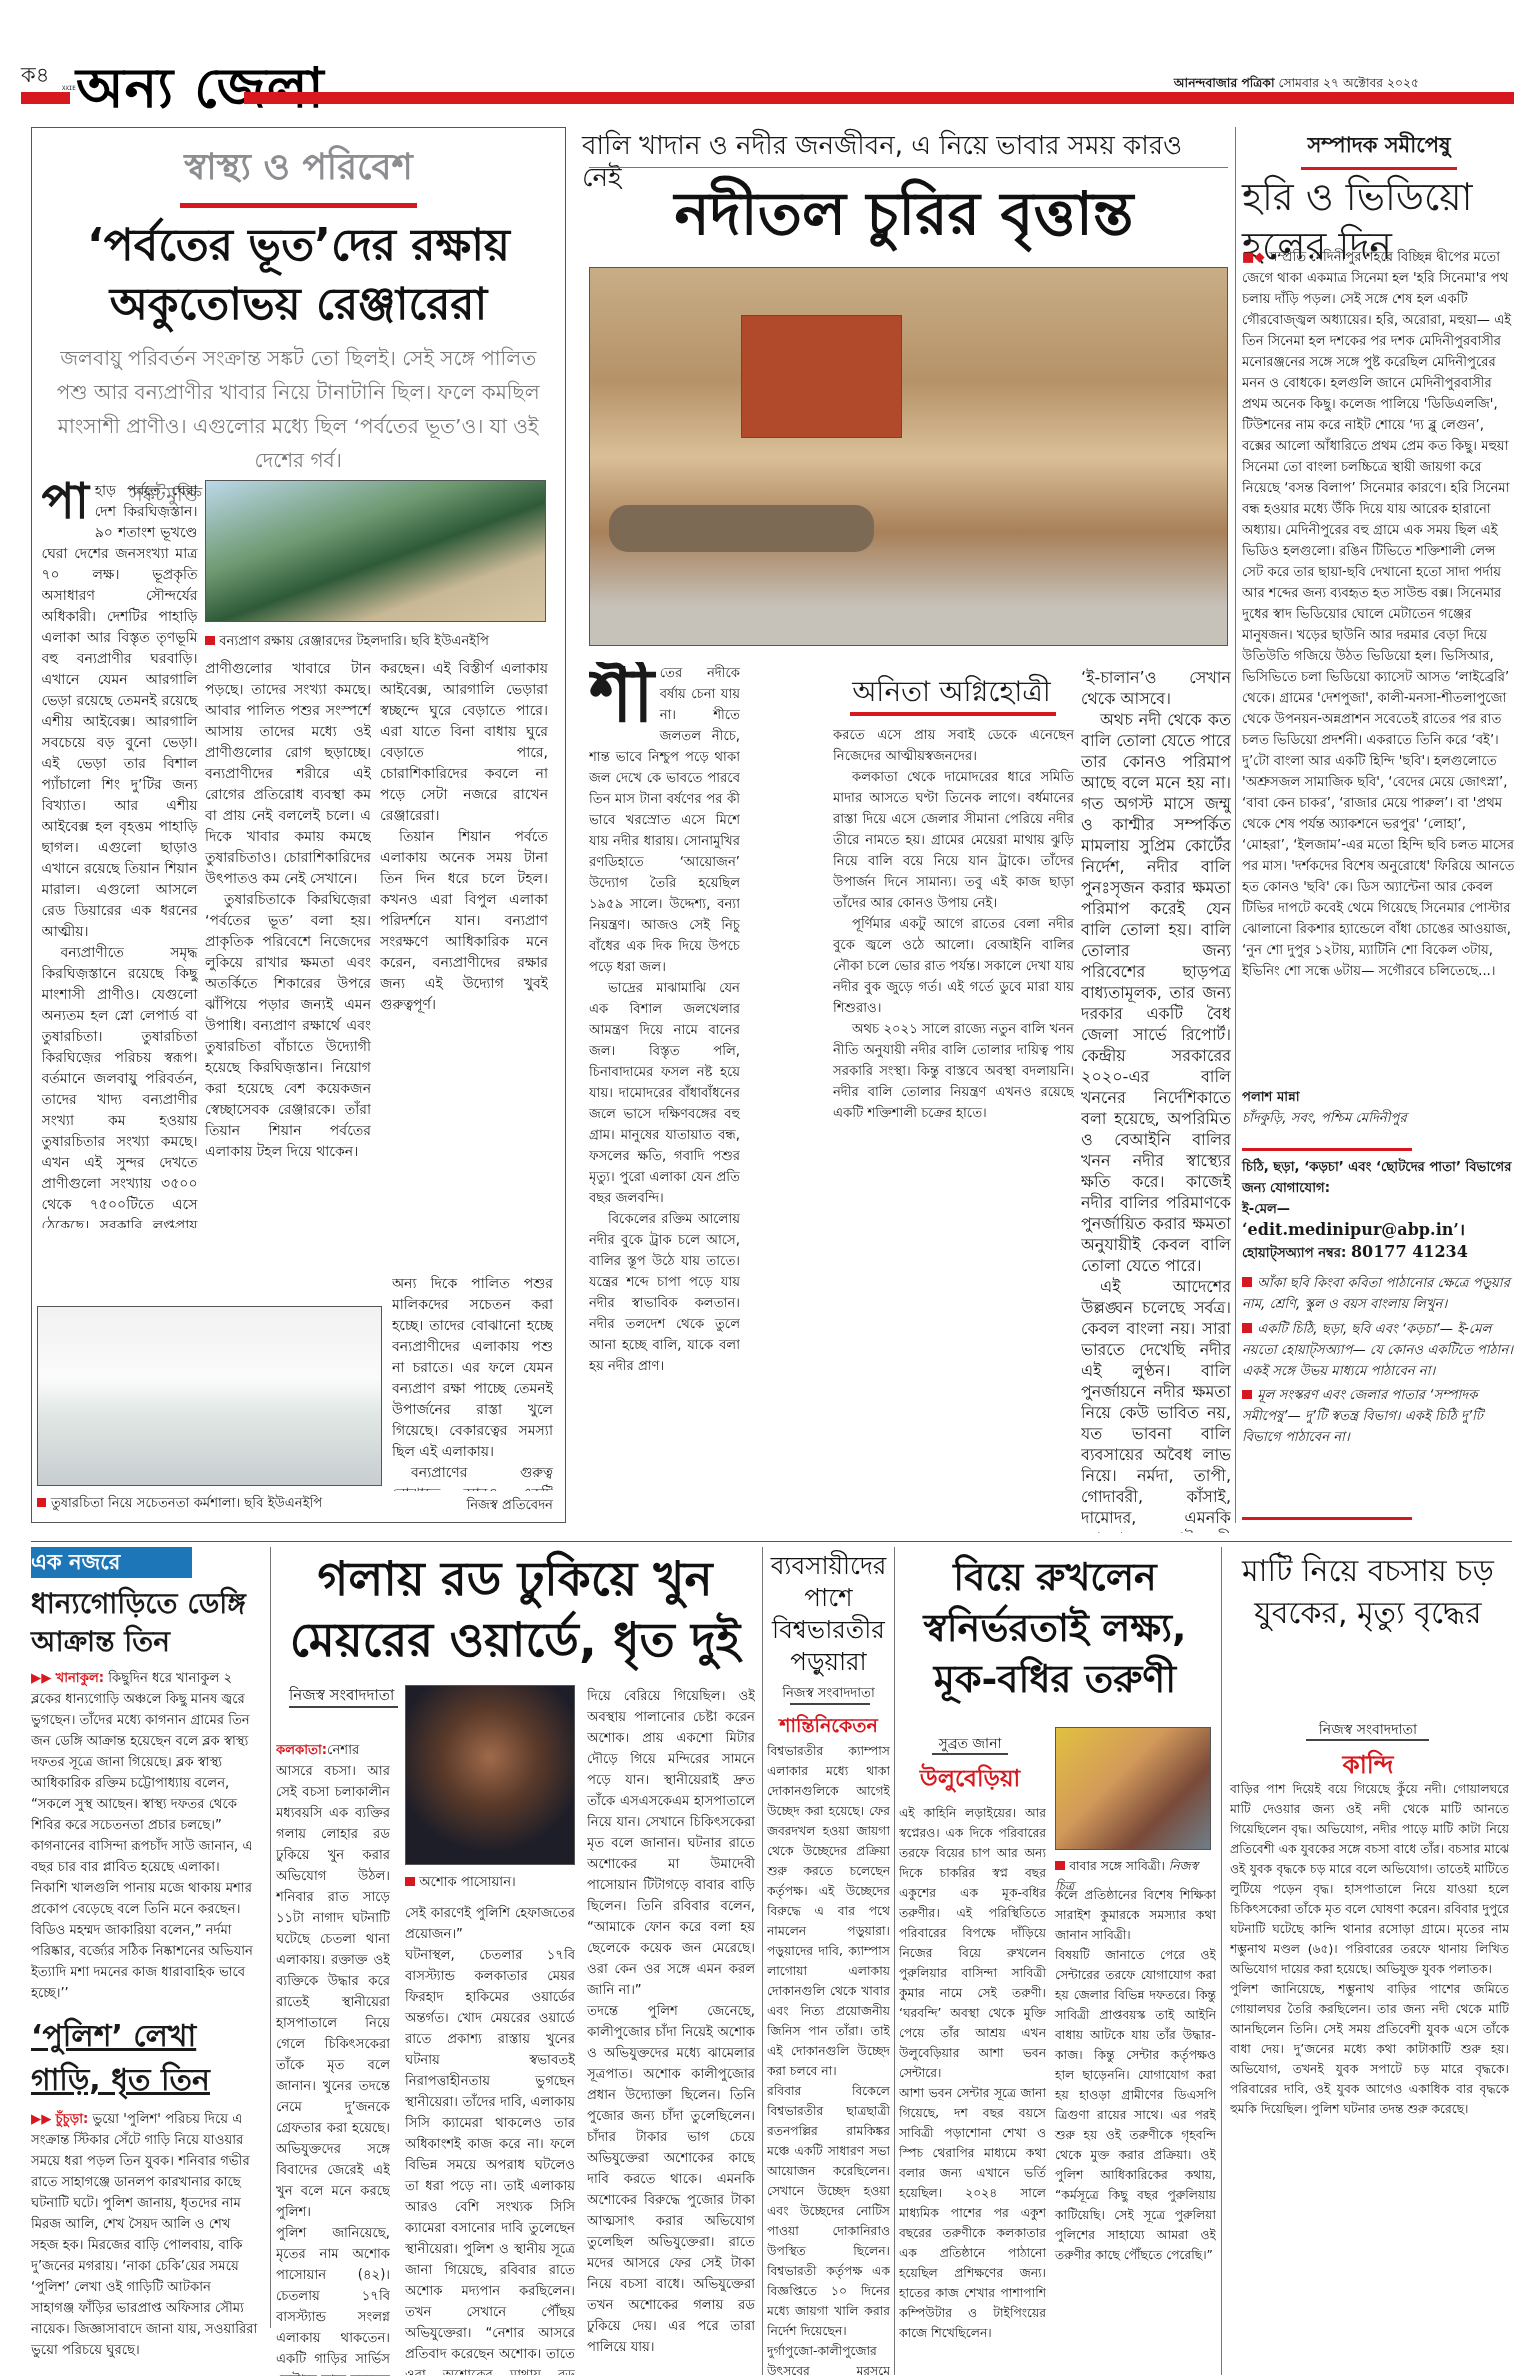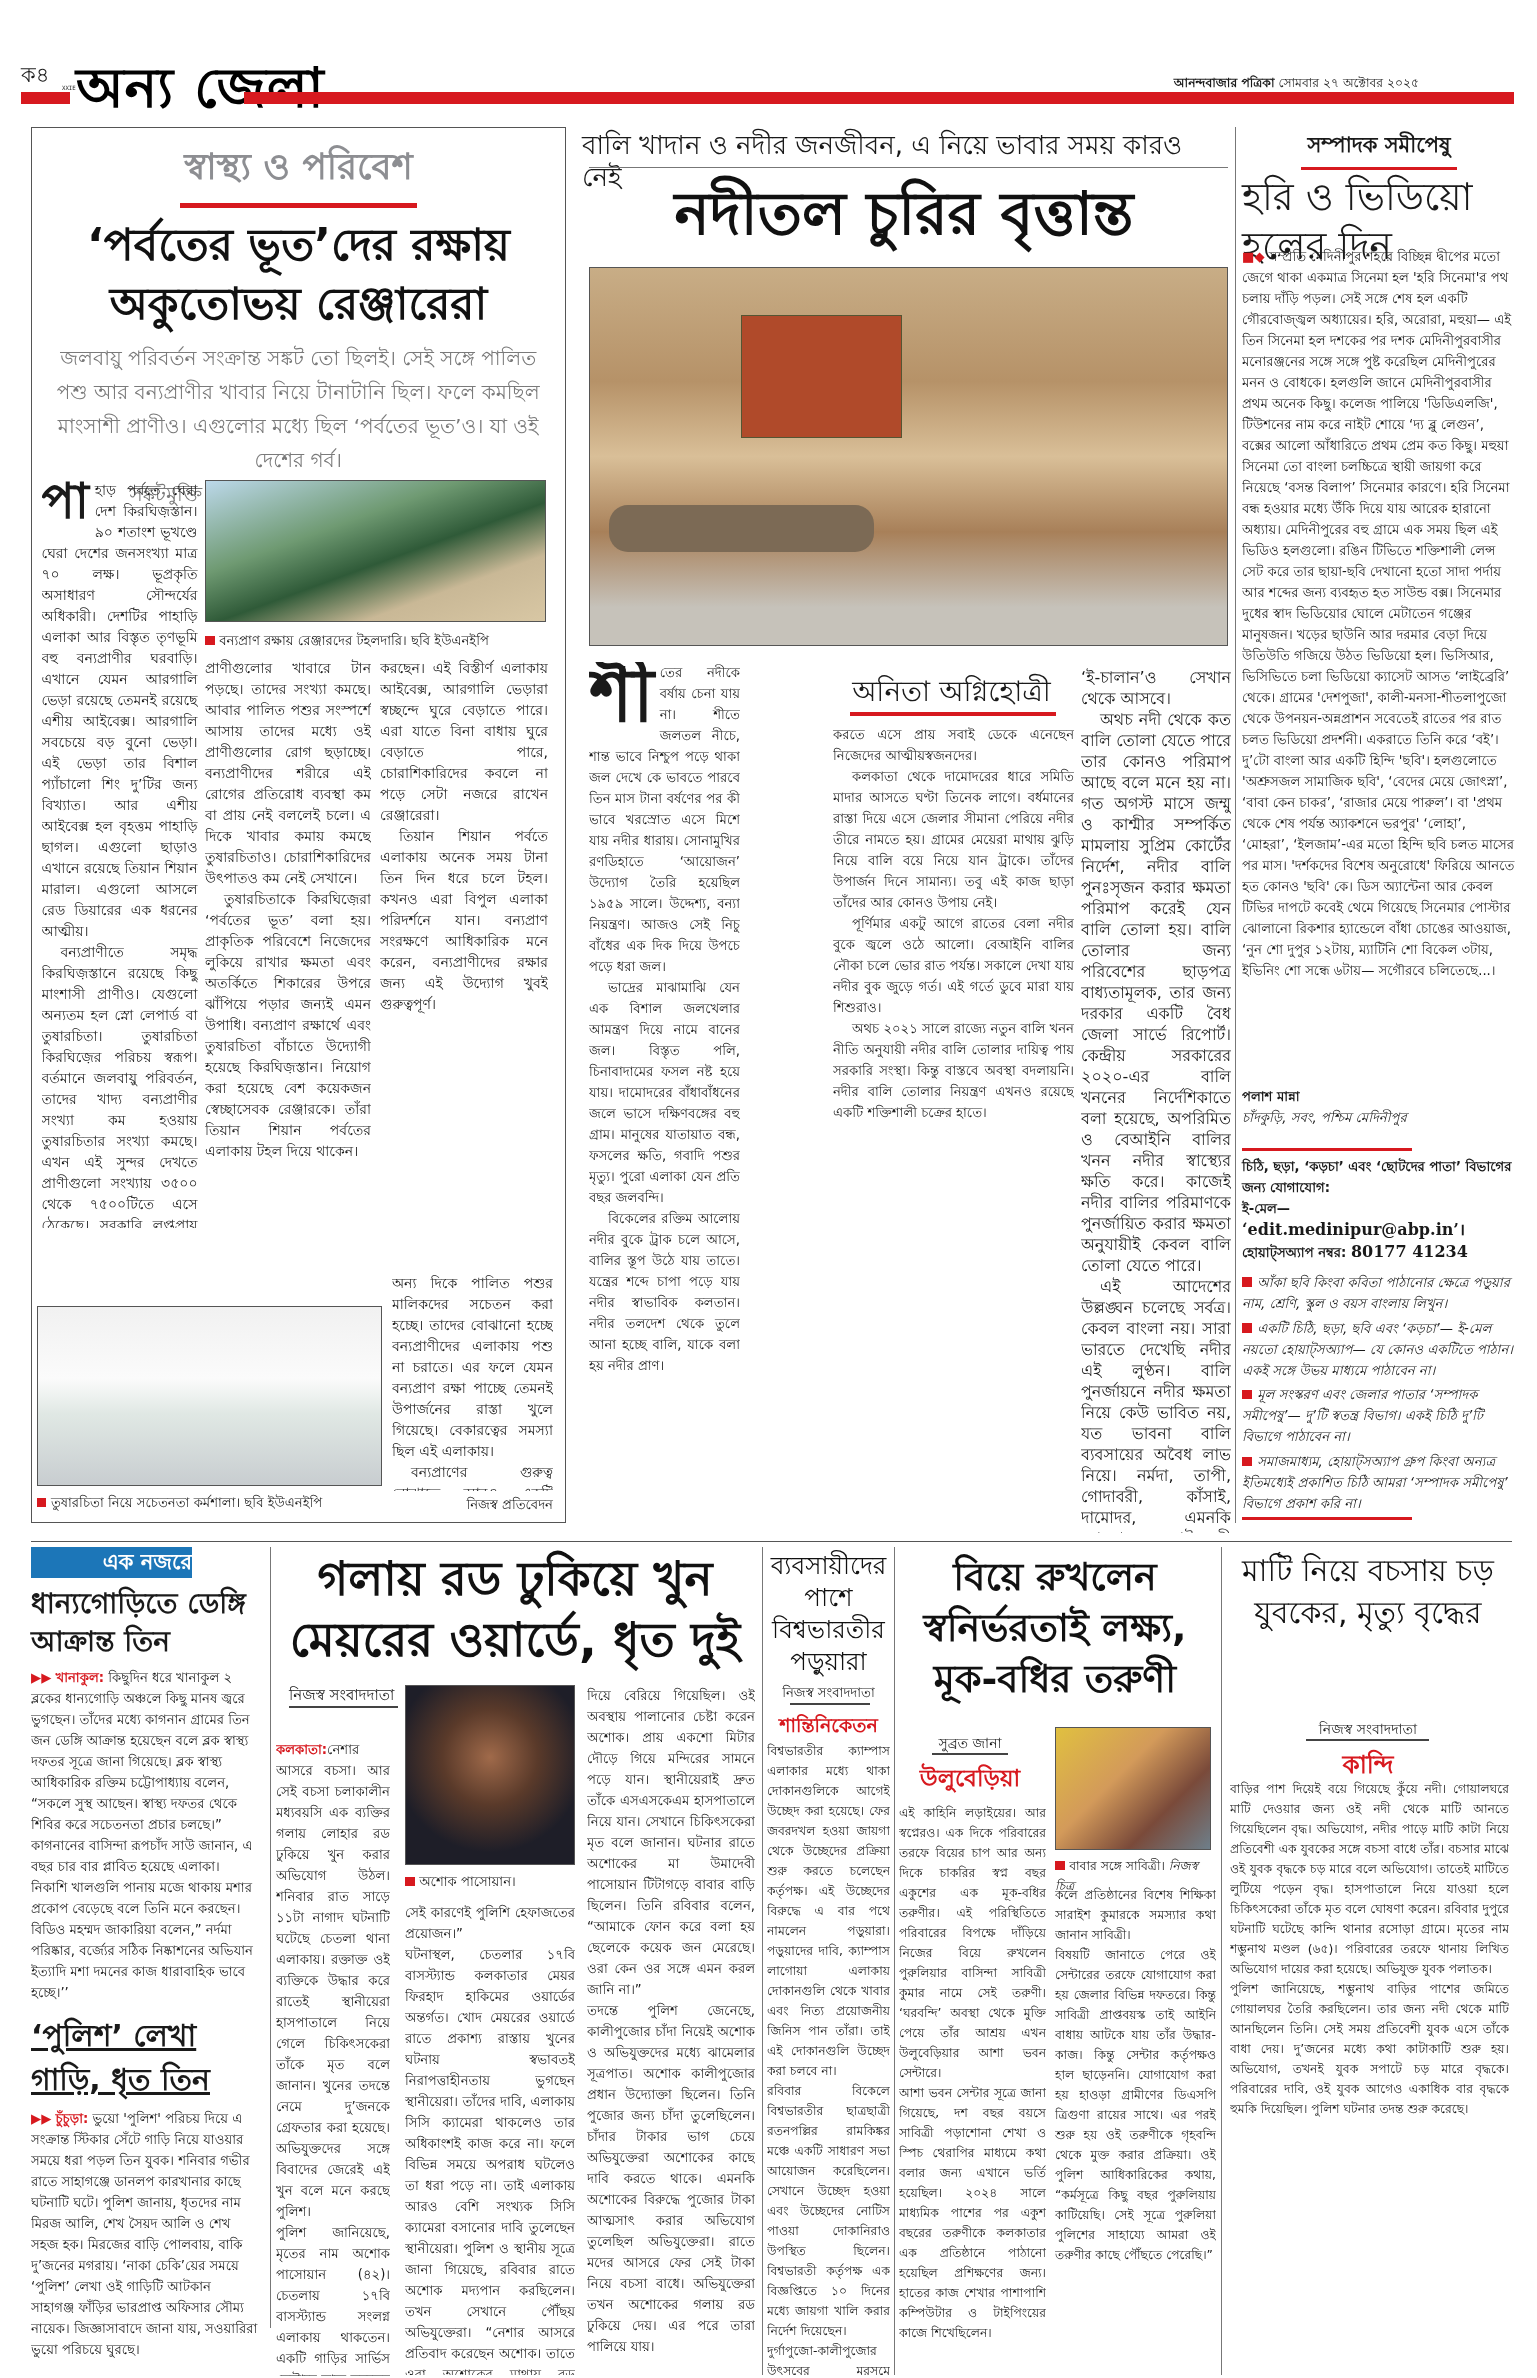--- a/index.html
+++ b/index.html
@@ -26,21 +26,21 @@
   .photo { background: linear-gradient(160deg,#bcd8ea 0%,#6f9a72 35%,#2f5a38 55%,#c9b896 75%,#d8c7a4 100%); border: 0.9px solid #555; }
   .photo2 { background: linear-gradient(180deg,#f1f1f1 0%,#fbfbfb 40%,#e0e8e4 60%,#c8cdd0 100%); border: 0.9px solid #555; }
   .photo-sand { background: linear-gradient(180deg,#c8ad86 0%,#b69268 30%,#d9bf98 50%,#a88059 70%,#c6c2ba 90%); border: 0.9px solid #555; }
   .photo-man { background: radial-gradient(circle at 50% 40%,#a06a4a 0%,#5a3a2a 35%,#1e1e28 70%); border: 0.9px solid #555; }
   .photo-girl { background: linear-gradient(135deg,#e0c040 0%,#d39a5a 40%,#7a4a3a 70%,#6e7f8a 100%); border: 0.9px solid #555; }
   .dropcap { float: left; font-weight: bold; line-height: 0.9; margin-right: 5.7px; }
   .vline { position: absolute; width: 0.9px; background: #777; }
   .hline { position: absolute; height: 0.9px; background: #777; }
   .byline-red { color: #d7191f; font-weight: bold; text-align: center; }
   .sig { text-align: right; font-size: 13.2px; }
-  .ek-najare { background: #1c76b8; color: #fff; text-align: right; font-weight: bold; font-size: 21px; }
+  .ek-najare { background: #1c76b8; color: #fff; text-align: left; font-weight: bold; font-size: 21px; }
   .brief-head { font-weight: bold; font-size: 28px; line-height: 38px; }
   .brief-body { font-size: 13.2px; line-height: 21px; }
   .arrow { color: #d7191f; font-weight: bold; }
   .place { color: #d7191f; font-weight: bold; }
   .notice { font-size: 13.2px; line-height: 21px; }
   .notice b { font-weight: bold; }
   .note-item { font-style: italic; font-size: 13.2px; line-height: 21px; margin-top: 3.8px; }
   .note-item .sq { display: inline-block; width: 9.5px; height: 9.5px; background: #d7191f; margin-right: 5.7px; font-style: normal; }
   .redrule { height: 2.8px; background: #d7191f; }
   .letter-icon { color: #d7191f; font-weight: bold; }
@@ -149,21 +149,20 @@
 <div class="abs redrule" style="left:1242px;top:1148px;width:170px;"></div>
 <div class="abs notice" style="left:1242px;top:1156px;width:274px;">
   <b>চিঠি, ছড়া, ‘কড়চা’ এবং ‘ছোটদের পাতা’ বিভাগের জন্য যোগাযোগ:</b><br>
   <b>ই-মেল— </b><b style="font-family:'DejaVu Serif',serif;font-size:16px;">‘edit.medinipur@abp.in’।</b><br>
   <b>হোয়াট্‌সঅ্যাপ নম্বর: </b><b style="font-family:'DejaVu Serif',serif;font-size:16px;">80177 41234</b>
 </div>
 <div class="abs" style="left:1242px;top:1268px;width:274px;">
   <div class="note-item"><span class="sq"></span><span>আঁকা ছবি কিংবা কবিতা পাঠানোর ক্ষেত্রে পড়ুয়ার নাম, শ্রেণি, স্কুল ও বয়স বাংলায় লিখুন।</span></div>
   <div class="note-item"><span class="sq"></span><span>একটি চিঠি, ছড়া, ছবি এবং ‘কড়চা’— ই-মেল নয়তো হোয়াট্‌সঅ্যাপ— যে কোনও একটিতে পাঠান। একই সঙ্গে উভয় মাধ্যমে পাঠাবেন না।</span></div>
   <div class="note-item"><span class="sq"></span><span>মূল সংস্করণ এবং জেলার পাতার ‘সম্পাদক সমীপেষু’— দু’টি স্বতন্ত্র বিভাগ। একই চিঠি দু’টি বিভাগে পাঠাবেন না।</span></div>
-  <div class="note-item"><span class="sq"></span><span>সমাজমাধ্যম, হোয়াট্‌সঅ্যাপ গ্রুপ কিংবা অন্যত্র ইতিমধ্যেই প্রকাশিত চিঠি আমরা ‘সম্পাদক সমীপেষু’ বিভাগে প্রকাশ করি না।</span></div>
 </div>
 <div class="abs redrule" style="left:1242px;top:1517px;width:170px;"></div>
 
 <div class="hline" style="left:31px;top:1541px;width:1481px;background:#555;"></div>
 
 <div class="abs ek-najare" style="left:31px;top:1547px;width:161px;height:31px;line-height:31px;">এক নজরে</div>
 <div class="abs brief-head" style="left:31px;top:1585px;width:227px;">ধান্যগোড়িতে ডেঙ্গি আক্রান্ত তিন</div>
 <div class="abs brief-body" style="left:31px;top:1667px;width:227px;height:345px;overflow:hidden;">
   <span class="arrow">▶▶</span>
   <span class="place">খানাকুল:</span>

